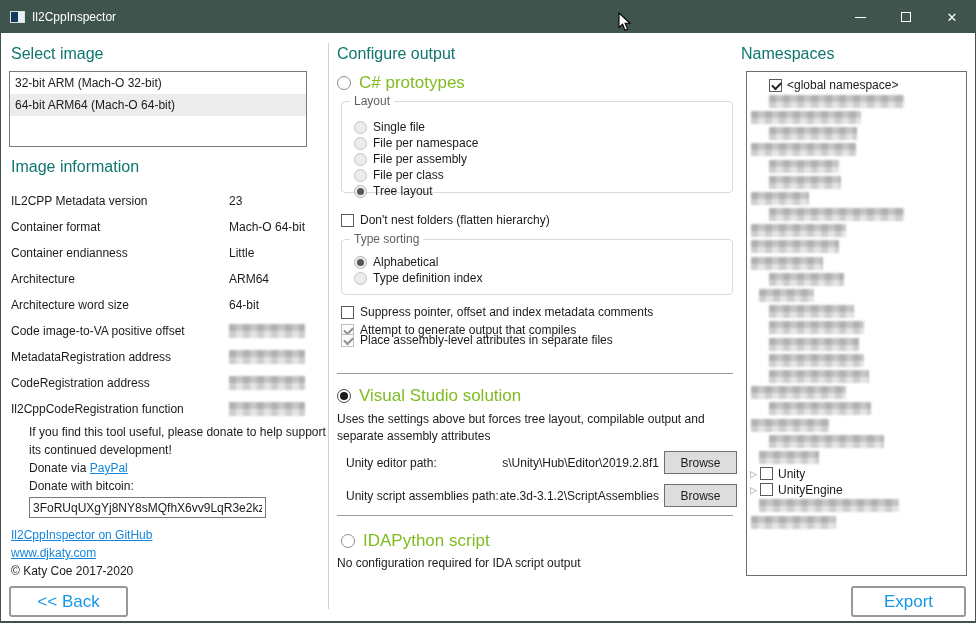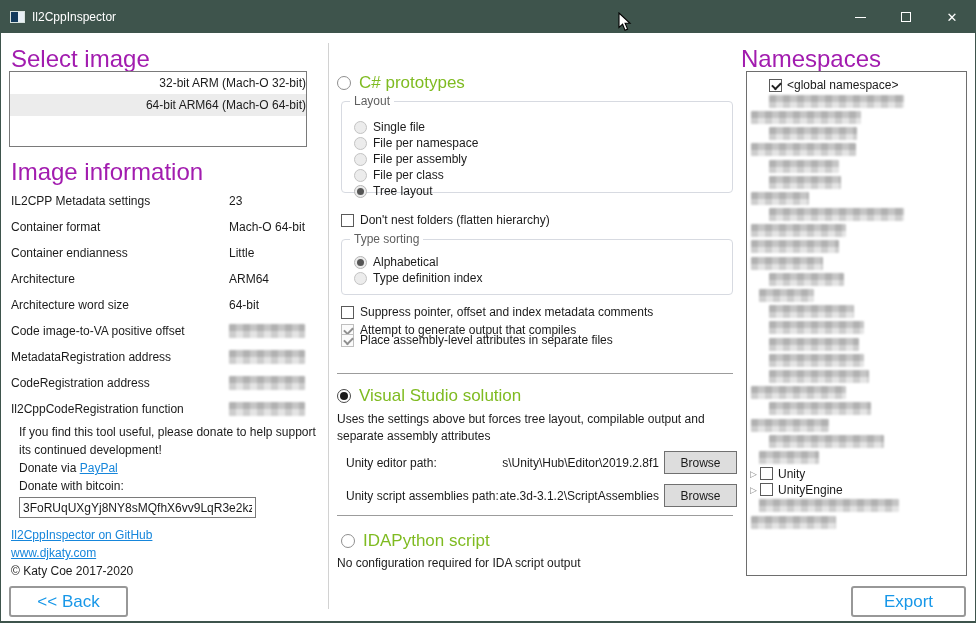--- a/index.html
+++ b/index.html
@@ -13,21 +13,21 @@
   .app-icon { width:15px; height:12px; margin-left:9px; border:1px solid #d8e2de; background:#e8f0f5; position:relative; }
   .app-icon::before { content:""; position:absolute; left:0; top:0; bottom:0; width:7px; background:#123a5c; }
   .title-text { color:#ffffff; font-size:12px; margin-left:7px; }
   .win-controls { margin-left:auto; display:flex; height:32px; }
   .win-btn { width:46px; height:32px; display:flex; align-items:center; justify-content:center; color:#fff; }
   .glyph-min { width:11px; height:1px; background:#fff; }
   .glyph-max { width:10px; height:10px; border:1px solid #fff; }
   .glyph-close { font-size:13px; line-height:13px; }
 
   
-  .heading { position:absolute; font-size:24px; color:#a21caf; }
+  .heading { position:absolute; font-size:16px; color:#0f766e; }
   .green-label { font-size:17px; color:#7fbb21; }
   .vline { position:absolute; left:327px; top:42px; height:566px; width:1px; background:#d2d2d2; }
   .hr { position:absolute; height:1px; background:#9c9c9c; }
   a.link { color:#1686db; text-decoration:underline; cursor:pointer; }
 
   
   .px { display:inline-block; height:13px; border-radius:1px;
     background:
       repeating-linear-gradient(90deg, rgba(0,0,0,0.12) 0 7px, rgba(0,0,0,0.02) 7px 14px),
       repeating-linear-gradient(180deg, #c9c9c9 0 7px, #e9e9e9 7px 14px);
@@ -52,29 +52,29 @@
   .cb-row { position:absolute; display:flex; align-items:center; }
   .cb-row .lbl { margin-left:6px; }
 
   
   .groupbox { position:absolute; border:1px solid #d7dae1; border-radius:4px; }
   .groupbox .gb-title { position:absolute; top:-8px; left:8px; background:#fff; padding:0 4px; color:#5f5f5f; }
   .gb-options { padding:17px 0 0 12px; }
 
   
   .listbox { position:absolute; border:1px solid #7a7a7a; background:#fff; }
-  .li-item { height:22px; line-height:22px; padding-left:5px;text-align:right; }
+  .li-item { height:22px; line-height:22px; padding-left:5px; }
   .li-item.selected { background:#ececec; }
 
   .info-rows { position:absolute; left:10px; top:187px; width:306px; }
   .info-row { height:26px; display:flex; align-items:center; }
   .info-row .k { width:218px; flex:none; }
   .info-row .px { width:76px; height:14px; }
 
-  .donate { position:absolute; left:18px; top:422px; width:306px; line-height:18px; }
+  .donate { position:absolute; left:28px; top:422px; width:306px; line-height:18px; }
   .bitcoin-input { display:block; width:237px; height:21px; border:1px solid #7a7a7a; font-family:"Liberation Sans",sans-serif; font-size:12px; padding:0 3px; margin-top:2px; color:#1b1b1b; }
   .links { position:absolute; left:10px; top:525px; line-height:18px; }
 
   .big-btn { position:absolute; background:#fff; border:2px solid #989898; border-radius:3px; color:#1797e8; font-size:17px; display:flex; align-items:center; justify-content:center; cursor:pointer; font-family:"Liberation Sans",sans-serif; }
 
   
   .sec-radio { position:absolute; display:flex; align-items:center; gap:8px; }
   .desc { position:absolute; width:392px; line-height:17px; }
   .path-row { position:absolute; left:336px; width:402px; height:24px; }
   .path-row .plabel { position:absolute; left:9px; top:5px; }
@@ -120,21 +120,21 @@
 
   <div class="listbox" style="left:8px; top:70px; width:298px; height:76px;">
     <div class="li-item">32-bit ARM (Mach-O 32-bit)</div>
     <div class="li-item selected">64-bit ARM64 (Mach-O 64-bit)</div>
   </div>
 
   <div class="heading" style="left:10px; top:157px;">Image information</div>
 
   <div class="info-rows">
     <div class="info-row">
-        <span class="k">IL2CPP Metadata settings</span>
+        <span class="k">IL2CPP Metadata version</span>
         <span class="v">23</span>
       </div>
     <div class="info-row">
         <span class="k">Container format</span>
         <span class="v">Mach-O 64-bit</span>
       </div>
     <div class="info-row">
         <span class="k">Container endianness</span>
         <span class="v">Little</span>
       </div>
@@ -172,20 +172,21 @@
   </div>
 
   <div class="links">
     <div><a class="link">Il2CppInspector on GitHub</a></div>
     <div><a class="link">www.djkaty.com</a></div>
     <div>© Katy Coe 2017-2020</div>
   </div>
 
   <button class="big-btn" style="left:8px; top:585px; width:119px; height:31px;">&lt;&lt; Back</button>
 
+  <div class="heading" style="left:336px; top:44px;">Configure output</div>
 
   <div class="sec-radio" style="left:336px; top:72px;">
     <span class="radio big"></span>
     <span class="green-label">C# prototypes</span>
   </div>
 
   <div class="groupbox" style="left:340px; top:100px; width:392px; height:92px;">
     <span class="gb-title">Layout</span>
     <div class="gb-options">
       <div class="opt-row">

